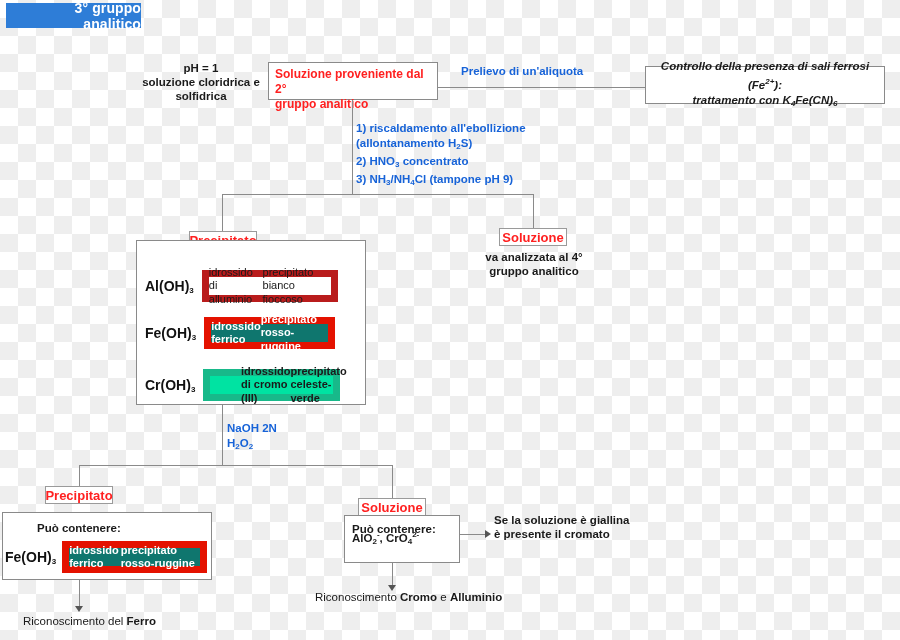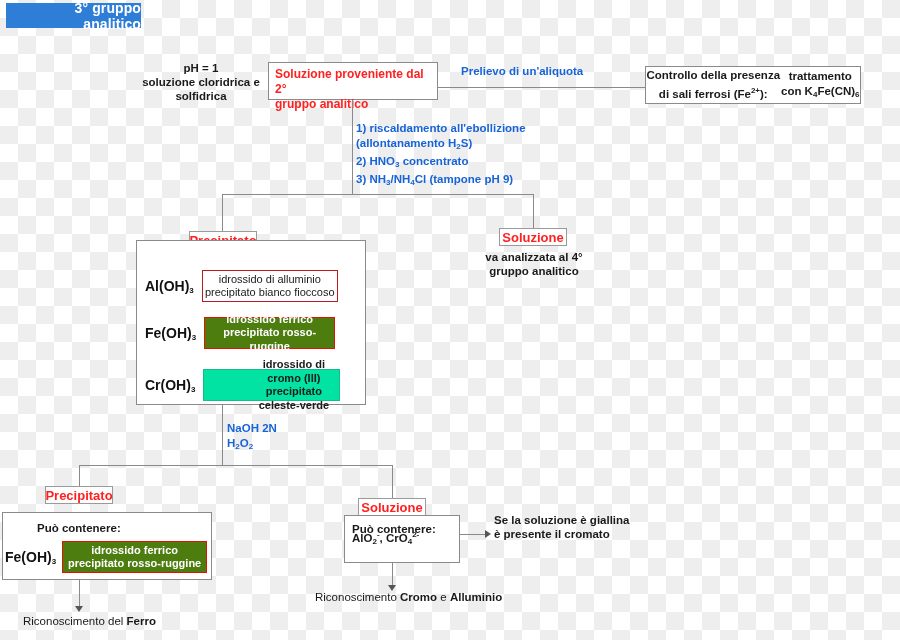--- a/index.html
+++ b/index.html
@@ -38,34 +38,34 @@
     font-size:13px;font-weight:bold;padding:0 4px;
     display:flex;align-items:center;justify-content:center;box-sizing:border-box;
   }
   #box-origin{
     left:268px;top:62px;width:170px;height:38px;
     border:1px solid #8a8a8a;background:#ffffff;
     color:#FF2020;font-size:12px;font-weight:bold;line-height:15px;
     padding:4px 6px;box-sizing:border-box;
   }
   #box-control{
-    left:645px;top:66px;width:216px;height:38px;
-    display:flex;flex-direction:row;align-items:center;justify-content:center;
-    text-align:center;line-height:15px;
+    left:645px;top:66px;width:240px;height:38px;
+    display:flex;flex-direction:column;align-items:center;justify-content:center;
+    text-align:center;line-height:15px;font-style:italic;
   }
   #box-precip-main{left:136px;top:240px;width:230px;height:165px;}
   #box-precip-bottom{left:2px;top:512px;width:210px;height:68px;}
   #box-sol-bottom{left:344px;top:515px;width:116px;height:48px;}
   .subbox{
-    border:1px solid #b91c1c;box-sizing:border-box;text-align:center;
+    border:7px solid #b91c1c;box-sizing:border-box;
     font-size:11px;line-height:13.5px;
-    display:flex;flex-direction:column;align-items:center;justify-content:center;
+    display:flex;flex-direction:row;align-items:center;justify-content:center;
   }
   .subbox.white{background:#ffffff;color:#1a1a1a;}
-  .subbox.red{background:#4d7c0f;color:#ffffff;border-color:#E41200;font-weight:bold;}
+  .subbox.red{background:#0f766e;color:#ffffff;border-color:#E41200;font-weight:bold;}
   .subbox.green{background:#00E3A2;color:#1a1a1a;border-color:#18b98a;font-weight:bold;}
   .formula{font-size:14px;font-weight:bold;color:#111;white-space:nowrap;}
   .row{display:flex;align-items:center;}
   
   .ln{background:#8a8a8a;}
   .lnh{height:1px;}
   .lnv{width:1px;}
   .arrow-d{
     width:0;height:0;border-left:4px solid transparent;border-right:4px solid transparent;
     border-top:6px solid #555;

